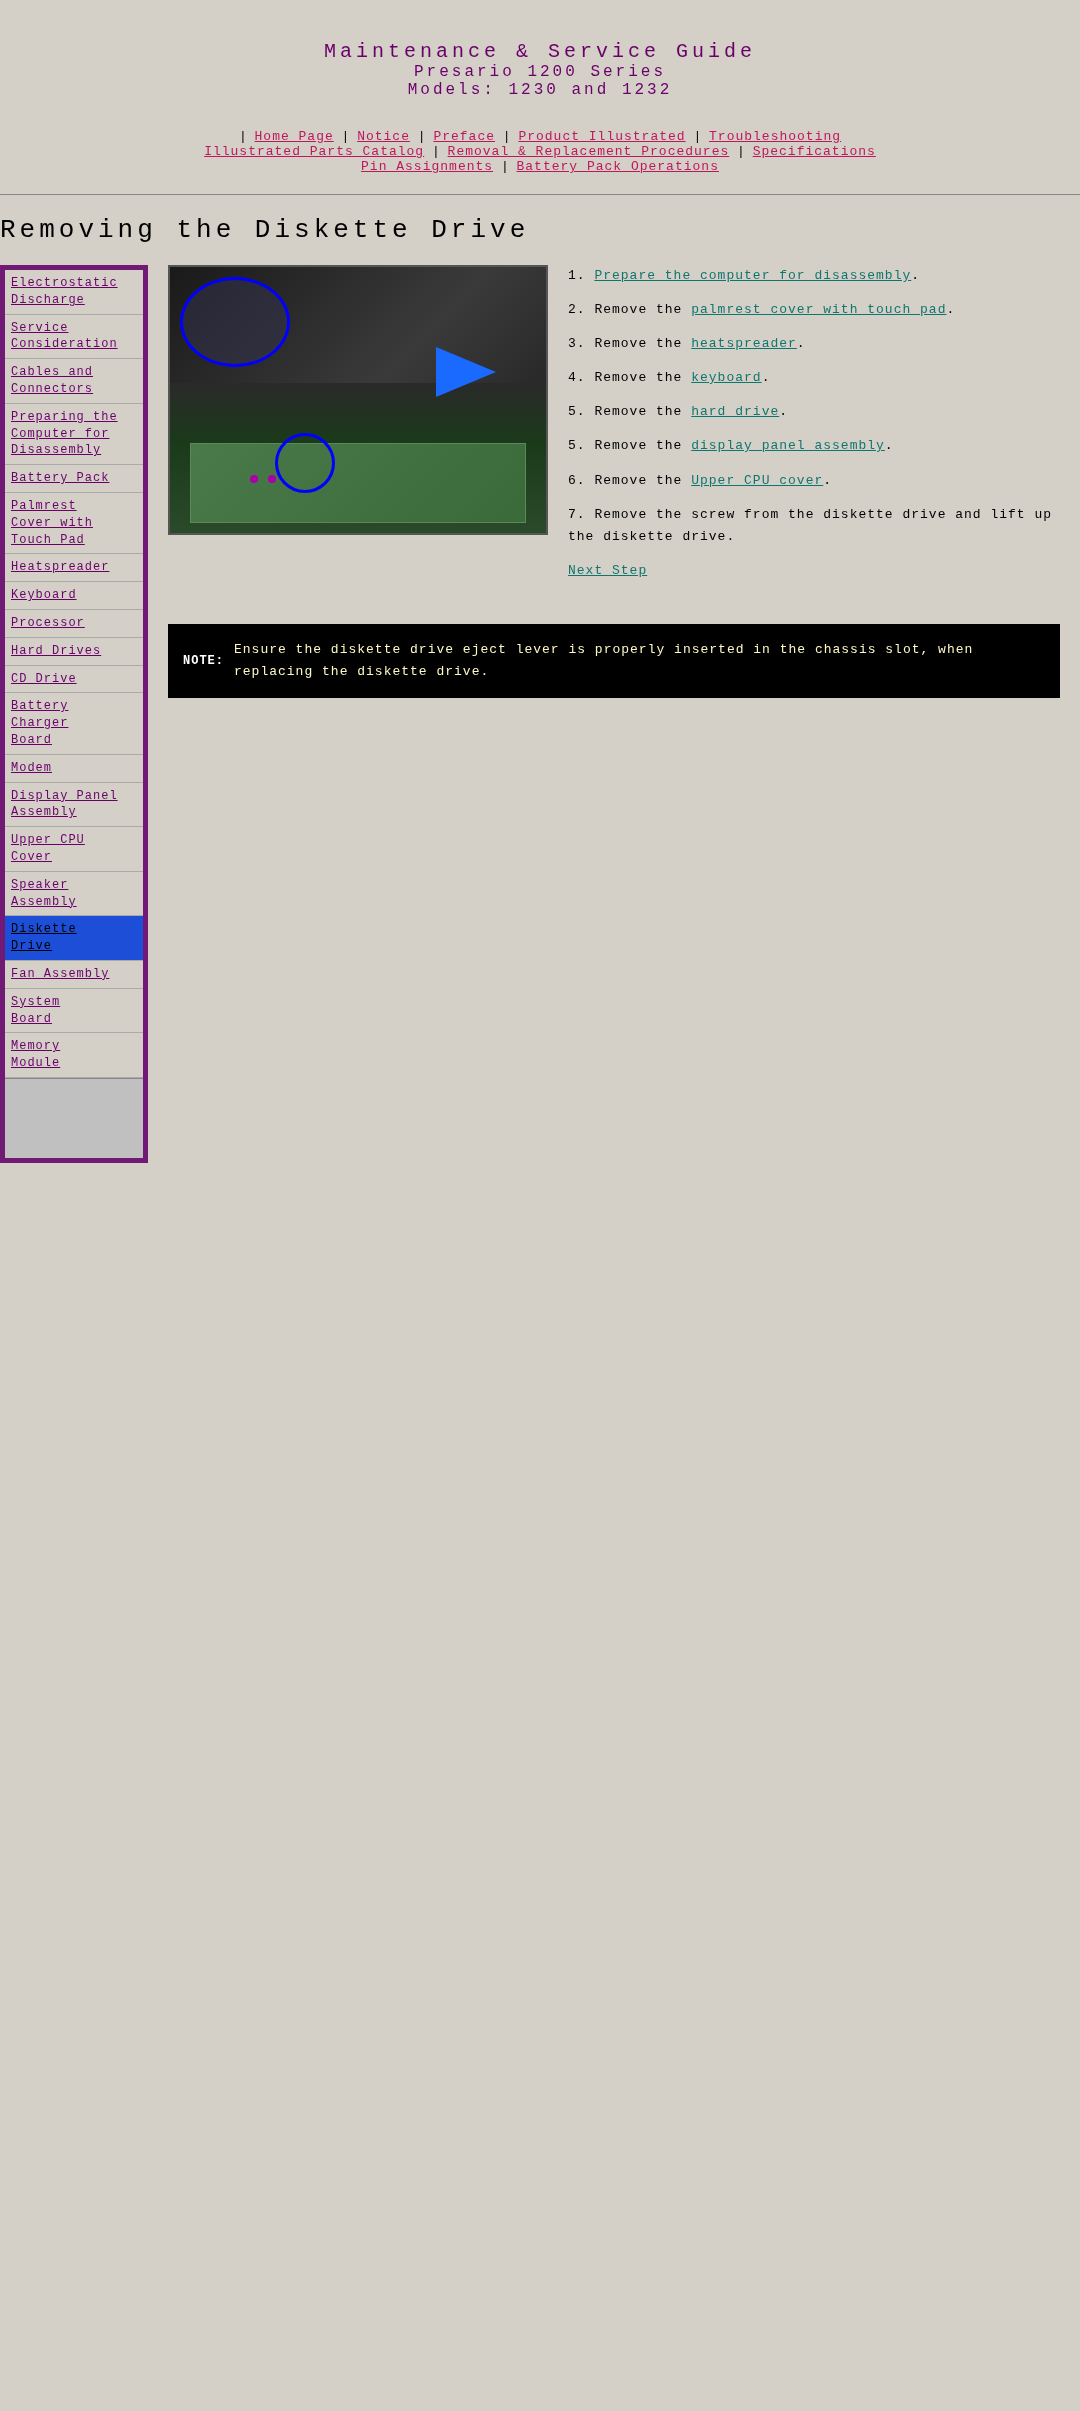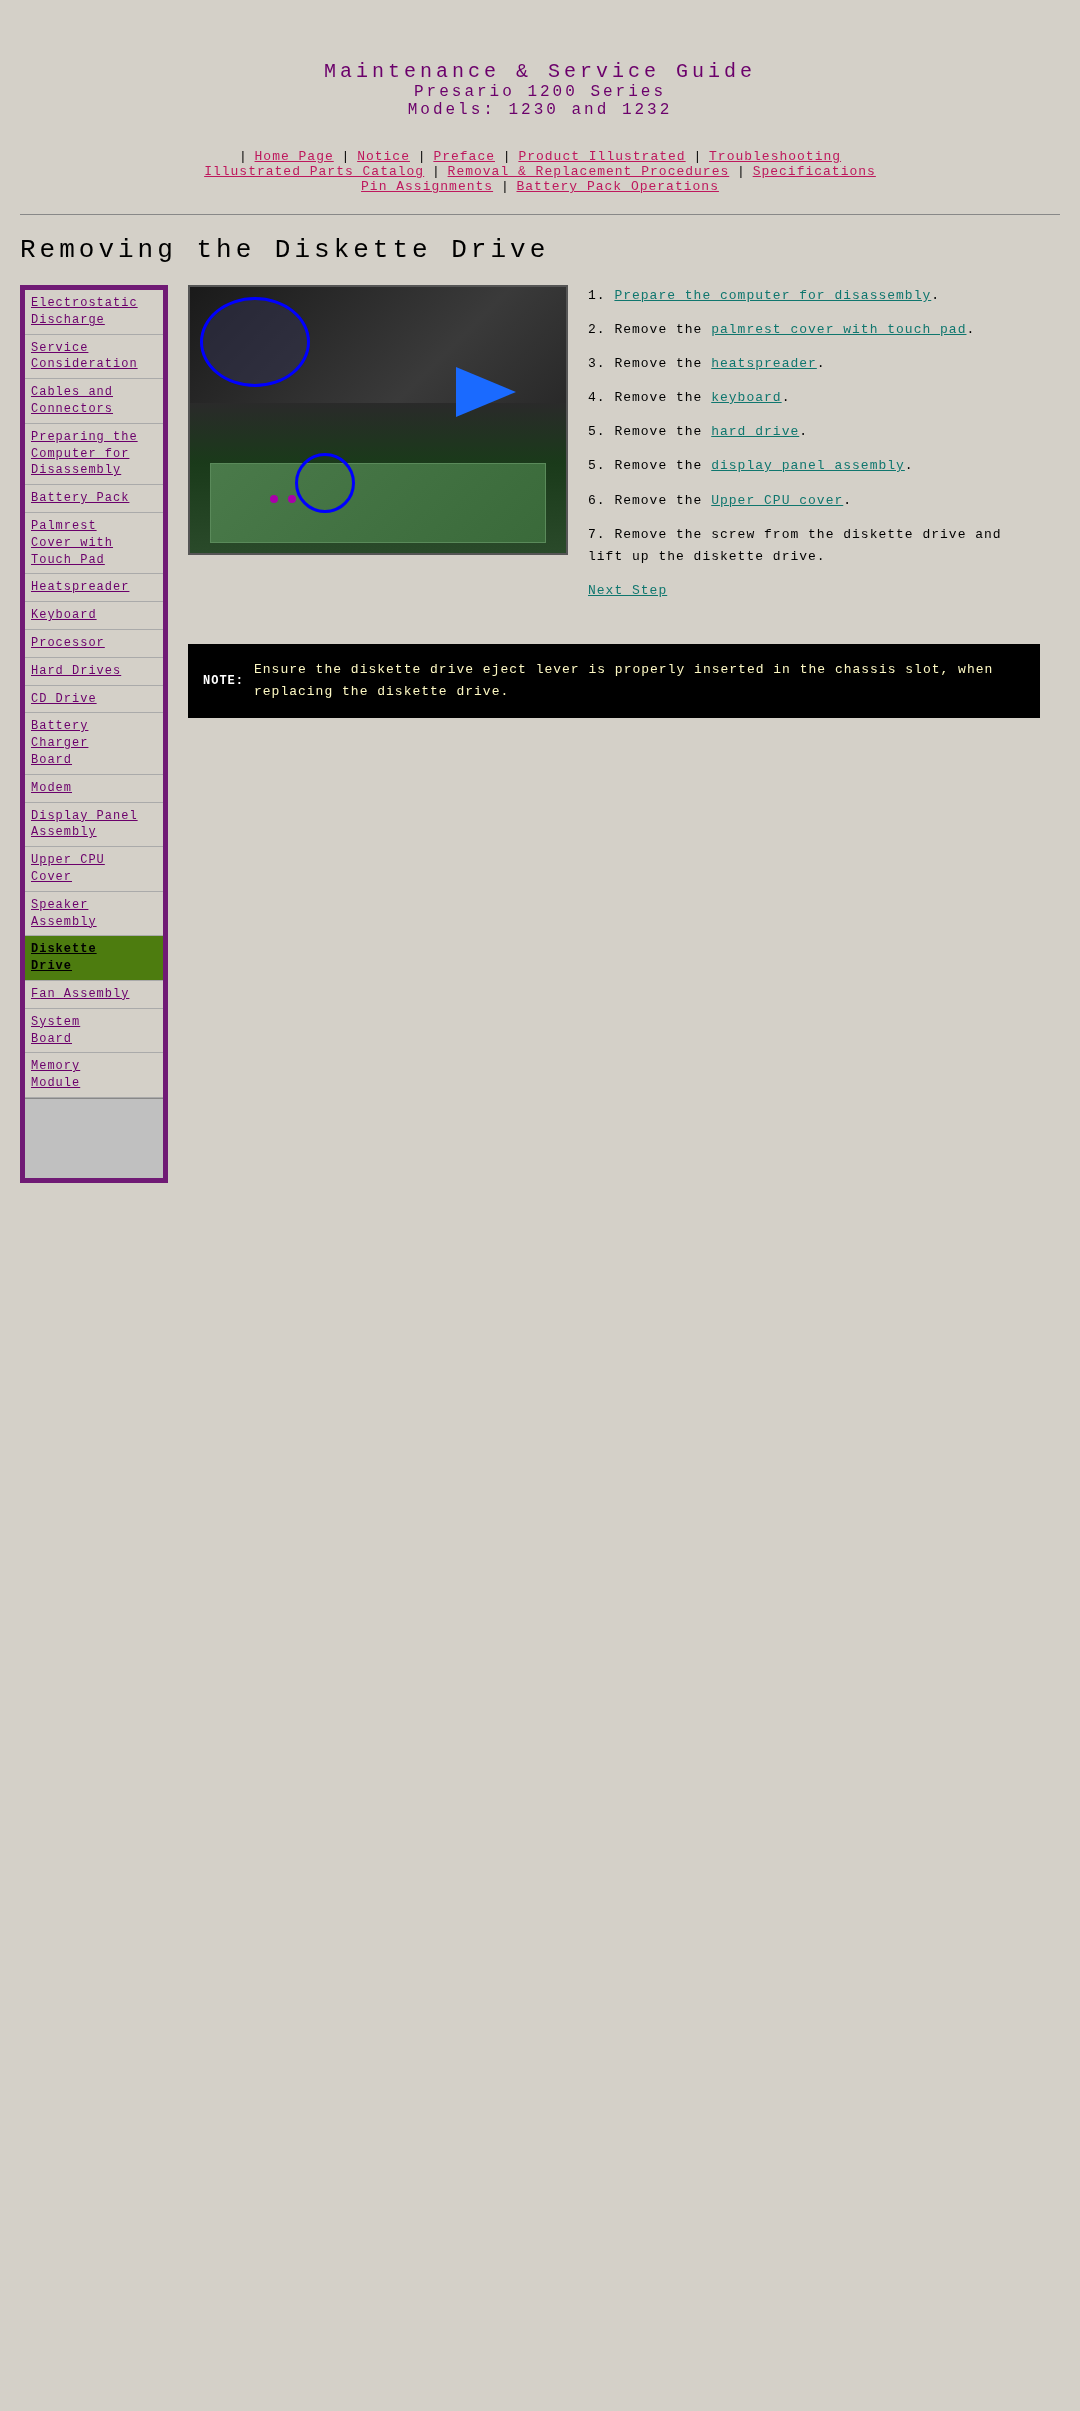--- a/index.html
+++ b/index.html
@@ -6,21 +6,20 @@
     body {
       font-family: "Courier New", Courier, monospace;
       background: #d4d0c8;
       color: #000;
       font-size: 14px;
     }
     .page-wrapper {
       background: #d4d0c8;
       max-width: 1080px;
       margin: 0 auto;
-      padding: 20px;
     }
     .header {
       text-align: center;
       padding: 40px 0 20px 0;
       color: #6b006b;
     }
     .header h1 {
       font-size: 20px;
       letter-spacing: 4px;
       font-weight: normal;
@@ -68,23 +67,22 @@
       font-size: 12px;
       letter-spacing: 1px;
       color: #6b006b;
       text-decoration: underline;
       border-bottom: 1px solid #aaa;
       background: #d4d0c8;
       cursor: pointer;
       line-height: 1.4;
     }
     .sidebar-item.active {
-      background: #4d7c0f;
+      background: #1d4ed8;
       color: #000;
-      font-weight: bold;
     }
     .sidebar-bottom {
       height: 80px;
       background: #c0c0c0;
       border-top: 1px solid #888;
     }
     .main-content {
       flex: 1;
       padding: 0 20px;
     }

